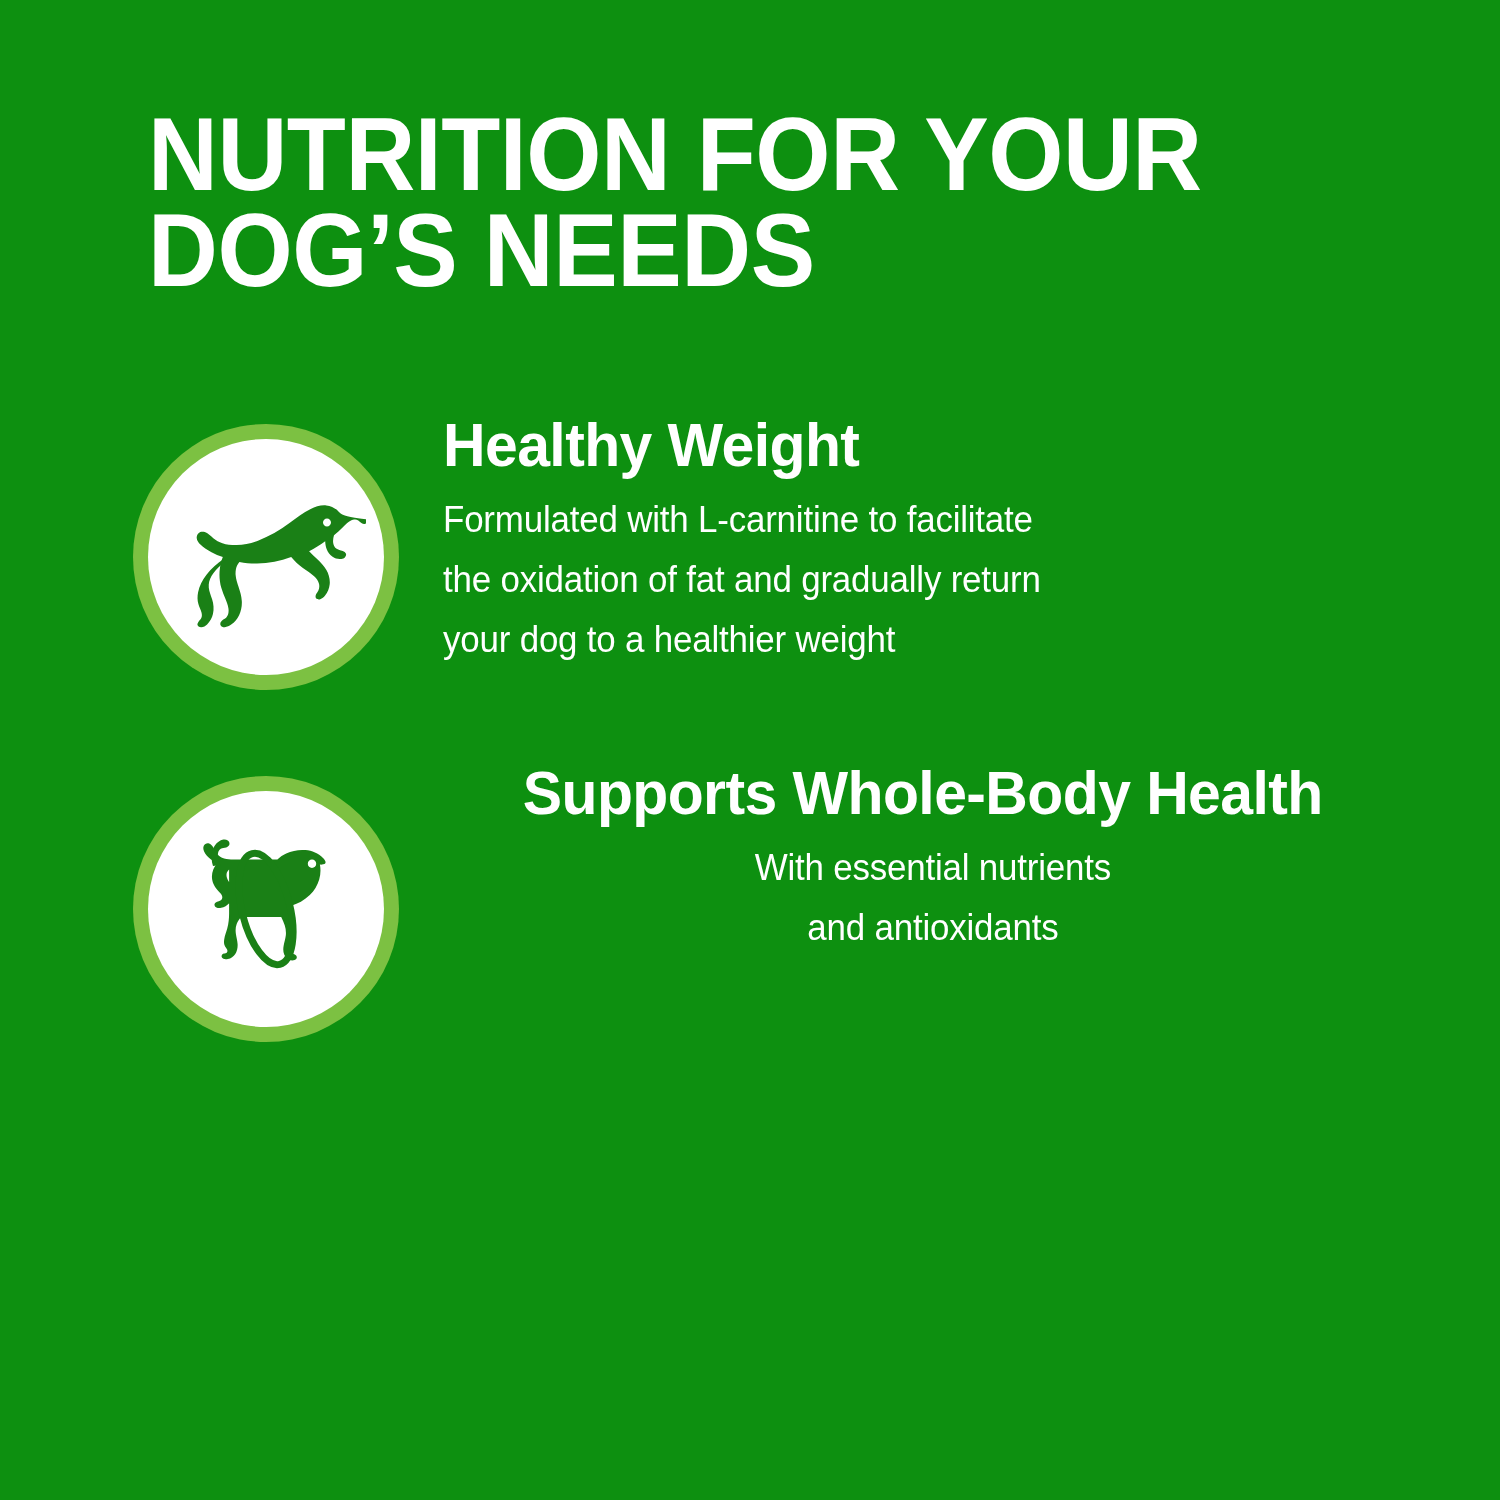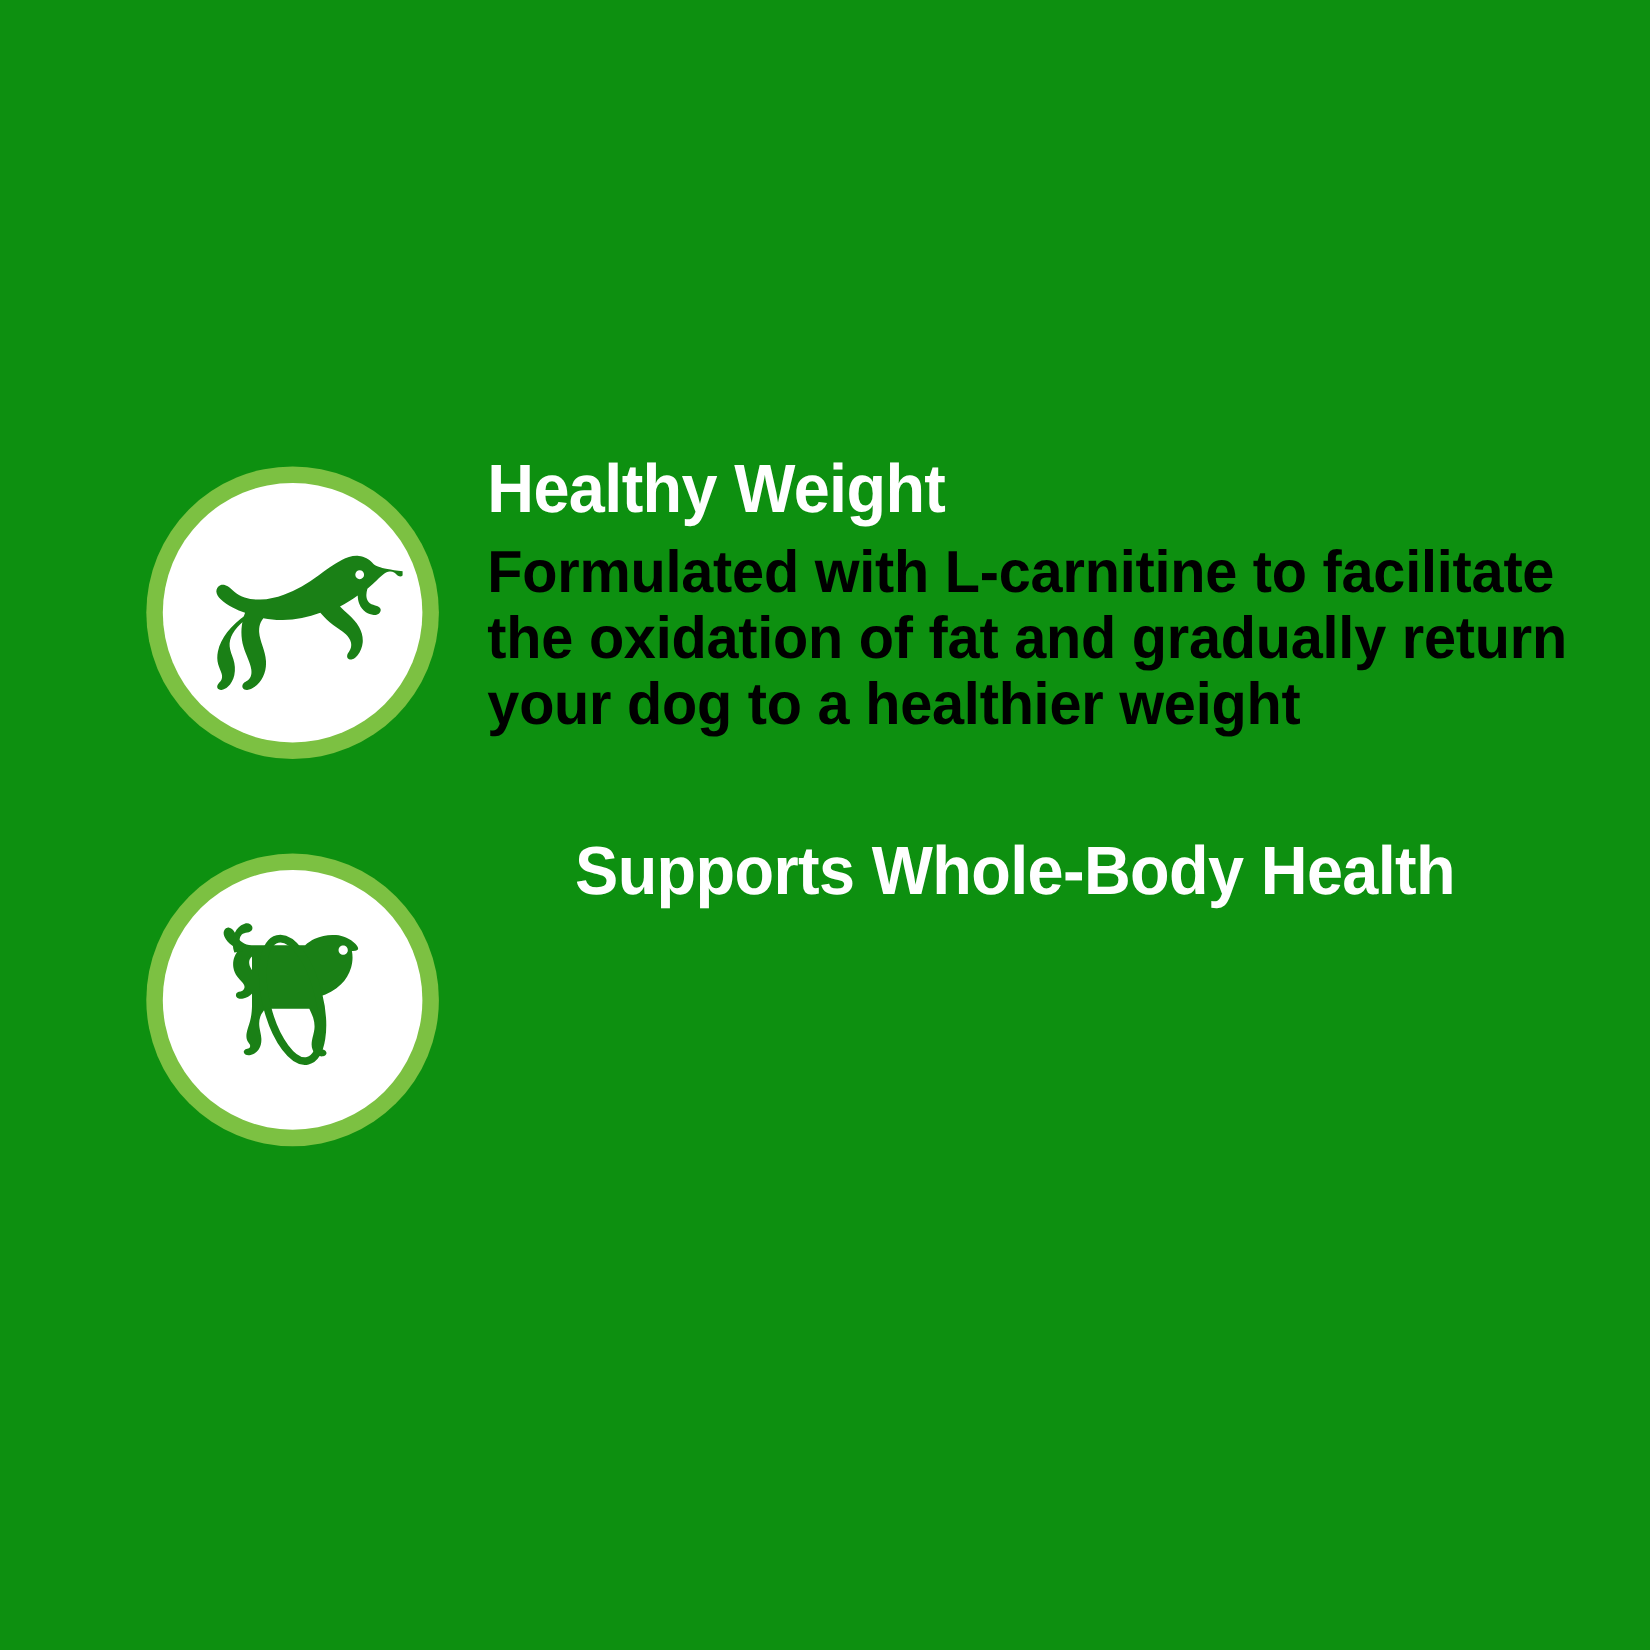--- a/index.html
+++ b/index.html
@@ -95,24 +95,24 @@
     font-weight:700;
     font-size:62px;
     line-height:70px;
     letter-spacing:-0.6px;
     transform:scaleX(0.95);
     transform-origin:left center;
     white-space:nowrap;
   }
   .feature-body {
     display:block;
-    color:#000000;
-    font-size:54px;
+    color:#ffffff;
+    font-size:36px;
     line-height:60px;
-    font-weight:700;
+    font-weight:400;
     letter-spacing:-0.2px;
     margin-top:10px;
   }
   .feature-body .bline {
     display:block;
     white-space:nowrap;
     transform:scaleX(0.97);
     transform-origin:left center;
   }
 
@@ -123,20 +123,24 @@
 
   .feature-1 { height:352px; }
   .feature-2 { height:350px;text-align:center; }
   .feature-3 { height:350px; }
 </style>
 </head>
 <body>
 
 <div class="panel">
 
+  <div class="title-block">
+    <span class="title-line">NUTRITION FOR YOUR</span>
+    <span class="title-line">DOG’S NEEDS</span>
+  </div>
 
   <div class="features">
 
     <div class="feature feature-1">
 
       <div class="icon-wrap">
         <div class="icon-ring"></div>
         <div class="icon-disc"></div>
         <div class="icon-glyph">
           <svg width="200" height="160" viewBox="0 0 200 160" aria-hidden="true">
@@ -330,18 +334,22 @@
             "></path>
 
             <ellipse cx="95" cy="85" rx="24" ry="57" fill="none" stroke="#1a8016" stroke-width="7" transform="rotate(-14 95 85)"></ellipse>
             <ellipse cx="95" cy="85" rx="24" ry="57" fill="none" stroke="#ffffff" stroke-width="2.2" transform="rotate(-14 95 85)" opacity="0"></ellipse>
           </svg>
         </div>
       </div>
 
       <div class="feature-text">
         <span class="feature-heading">Supports Whole-Body Health</span>
+        <span class="feature-body">
+          <span class="bline">With essential nutrients</span>
+          <span class="bline">and antioxidants</span>
+        </span>
       </div>
     </div>
 
 
   </div>
 </div>
 
 </body></html>

